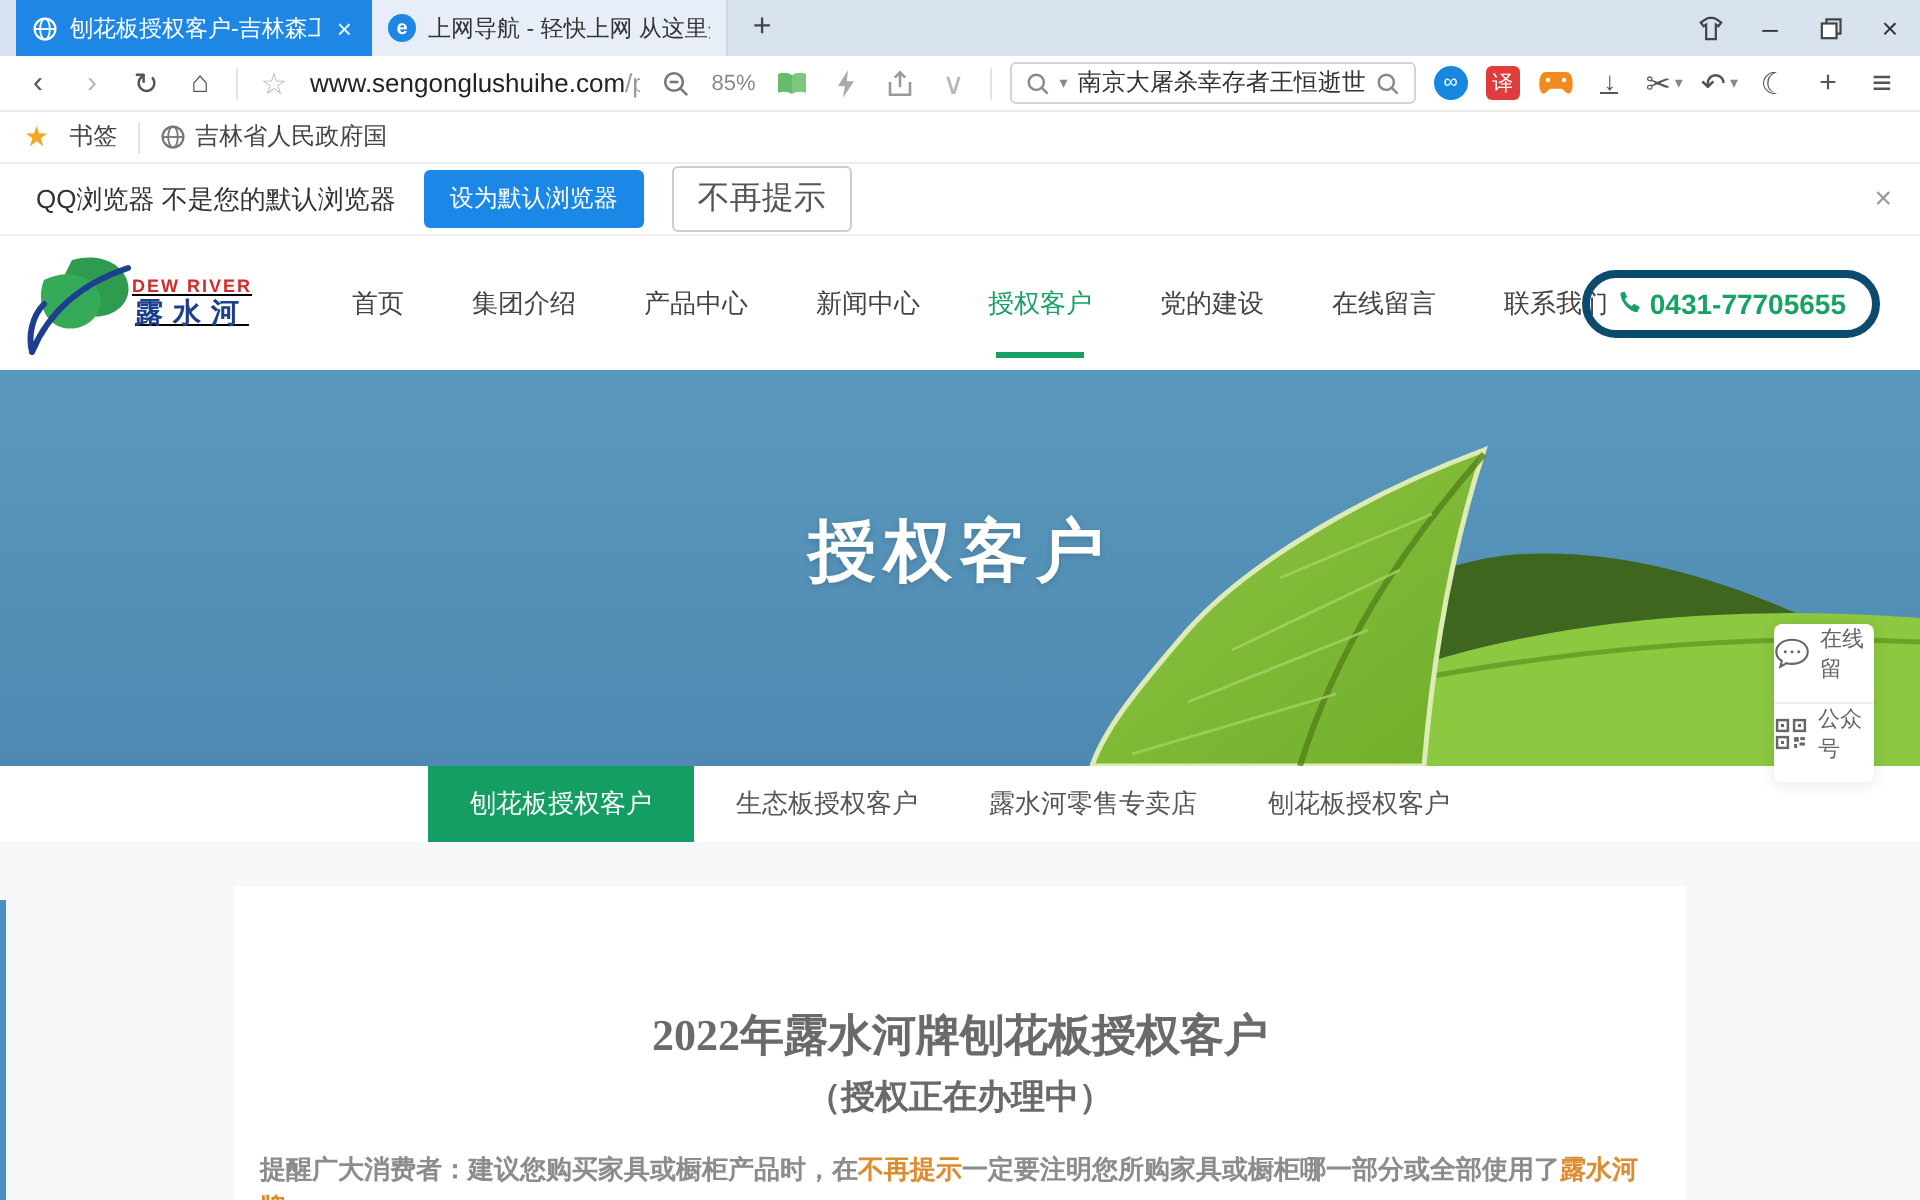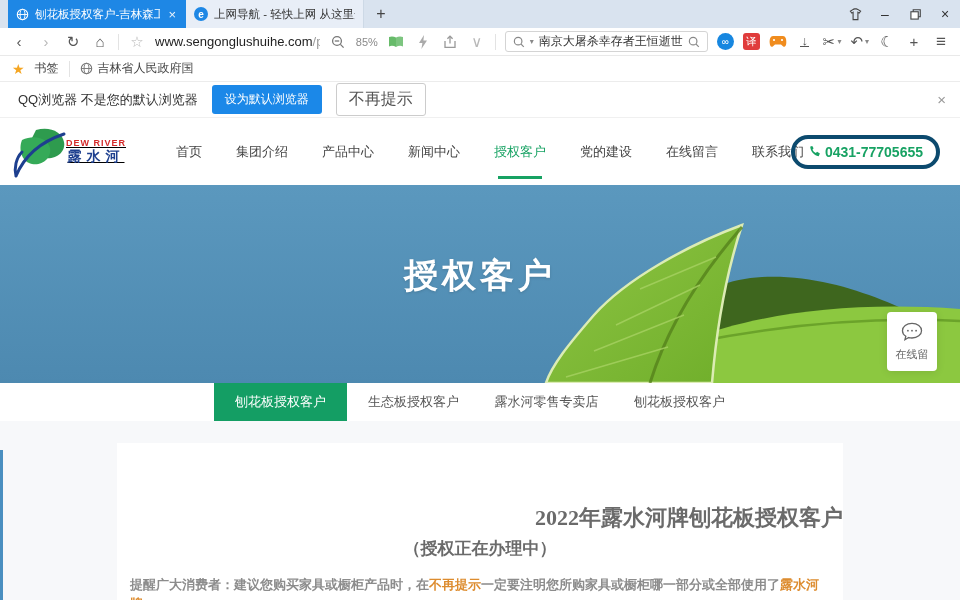--- a/index.html
+++ b/index.html
@@ -65,28 +65,28 @@
   .hero-title { position:absolute; top:68px; width:100%; text-align:center; color:#fff; font-size:34px; font-weight:bold; letter-spacing:4px; text-shadow:0 1px 3px rgba(0,0,0,.15); }
 
   
   .subtabs { position:absolute; top:383px; left:0; width:960px; height:38px; background:#fff; display:flex; justify-content:center; }
   .subtab { width:133px; display:flex; align-items:center; justify-content:center; font-size:13px; color:#555; }
   .subtab.active { background:#149e64; color:#fff; }
 
   
   .content { position:absolute; top:421px; left:0; width:960px; height:179px; background:#f7f8fa; }
   .card { position:absolute; left:117px; top:22px; width:726px; height:157px; background:#fff; overflow:hidden; }
-  .c-heading { margin-top:60px; text-align:right; font-family:"Liberation Serif","DejaVu Serif",serif; font-size:22px; font-weight:bold; color:#6a6a6a; }
+  .c-heading { margin-top:60px; text-align:center; font-family:"Liberation Serif","DejaVu Serif",serif; font-size:22px; font-weight:bold; color:#6a6a6a; }
   .c-subheading { margin-top:4px; text-align:center; font-family:"Liberation Serif","DejaVu Serif",serif; font-size:17px; font-weight:bold; color:#6a6a6a; }
   .c-notice { margin:15px 13px 0; font-size:13px; font-weight:bold; color:#8c8c8c; line-height:19px; }
   .c-notice .em { color:#dd8c2f; }
 
   
   .floatw { position:absolute; left:887px; top:312px; width:50px; background:#fff; border-radius:4px; box-shadow:0 1px 8px rgba(0,0,0,.10); overflow:hidden; }
-  .fw-cell { display:flex; flex-direction:column; align-items:center; gap:5px; padding:10px 0 9px; }
+  .fw-cell { display:flex; flex-direction:row; align-items:center; gap:5px; padding:0 0 9px; }
   .fw-cell + .fw-cell { border-top:1px solid #efefef; }
   .fw-label { font-size:11px; color:#666; }
 
   .left-strip { position:absolute; left:0; top:450px; width:3px; height:150px; background:#4a8fc0; }
   svg.ic { display:block; }
 </style>
 </head>
 <body>
 
 <div class="window">
@@ -287,17 +287,36 @@
   <div class="floatw">
     <div class="fw-cell">
       <svg class="ic" width="22" height="20" viewBox="0 0 24 22">
           <path d="M12 1.5 C6 1.5 1.5 5 1.5 9.5 C1.5 12 3 14.2 5.2 15.6 L4.2 19.5 L8.4 17.1 C9.5 17.4 10.7 17.6 12 17.6 C18 17.6 22.5 14 22.5 9.5 C22.5 5 18 1.5 12 1.5 Z" fill="none" stroke="#666" stroke-width="1.4"></path>
           <circle cx="7.5" cy="9.5" r="1" fill="#666"></circle>
           <circle cx="12" cy="9.5" r="1" fill="#666"></circle>
           <circle cx="16.5" cy="9.5" r="1" fill="#666"></circle>
         </svg>
       <span class="fw-label">在线留</span>
     </div>
+    <div class="fw-cell">
+      <svg class="ic" width="20" height="20" viewBox="0 0 22 22">
+          <g fill="none" stroke="#666" stroke-width="1.6">
+            <rect x="2" y="2" width="7" height="7"></rect>
+            <rect x="13" y="2" width="7" height="7"></rect>
+            <rect x="2" y="13" width="7" height="7"></rect>
+          </g>
+          <g fill="#666">
+            <rect x="4.5" y="4.5" width="2" height="2"></rect>
+            <rect x="15.5" y="4.5" width="2" height="2"></rect>
+            <rect x="4.5" y="15.5" width="2" height="2"></rect>
+            <rect x="13" y="13" width="3" height="3"></rect>
+            <rect x="17" y="13" width="3" height="2"></rect>
+            <rect x="13" y="17.5" width="2" height="2.5"></rect>
+            <rect x="16.5" y="16.5" width="3.5" height="2"></rect>
+          </g>
+        </svg>
+      <span class="fw-label">公众号</span>
+    </div>
   </div>
 
   <div class="left-strip"></div>
 
 </div>
 
 </body></html>

